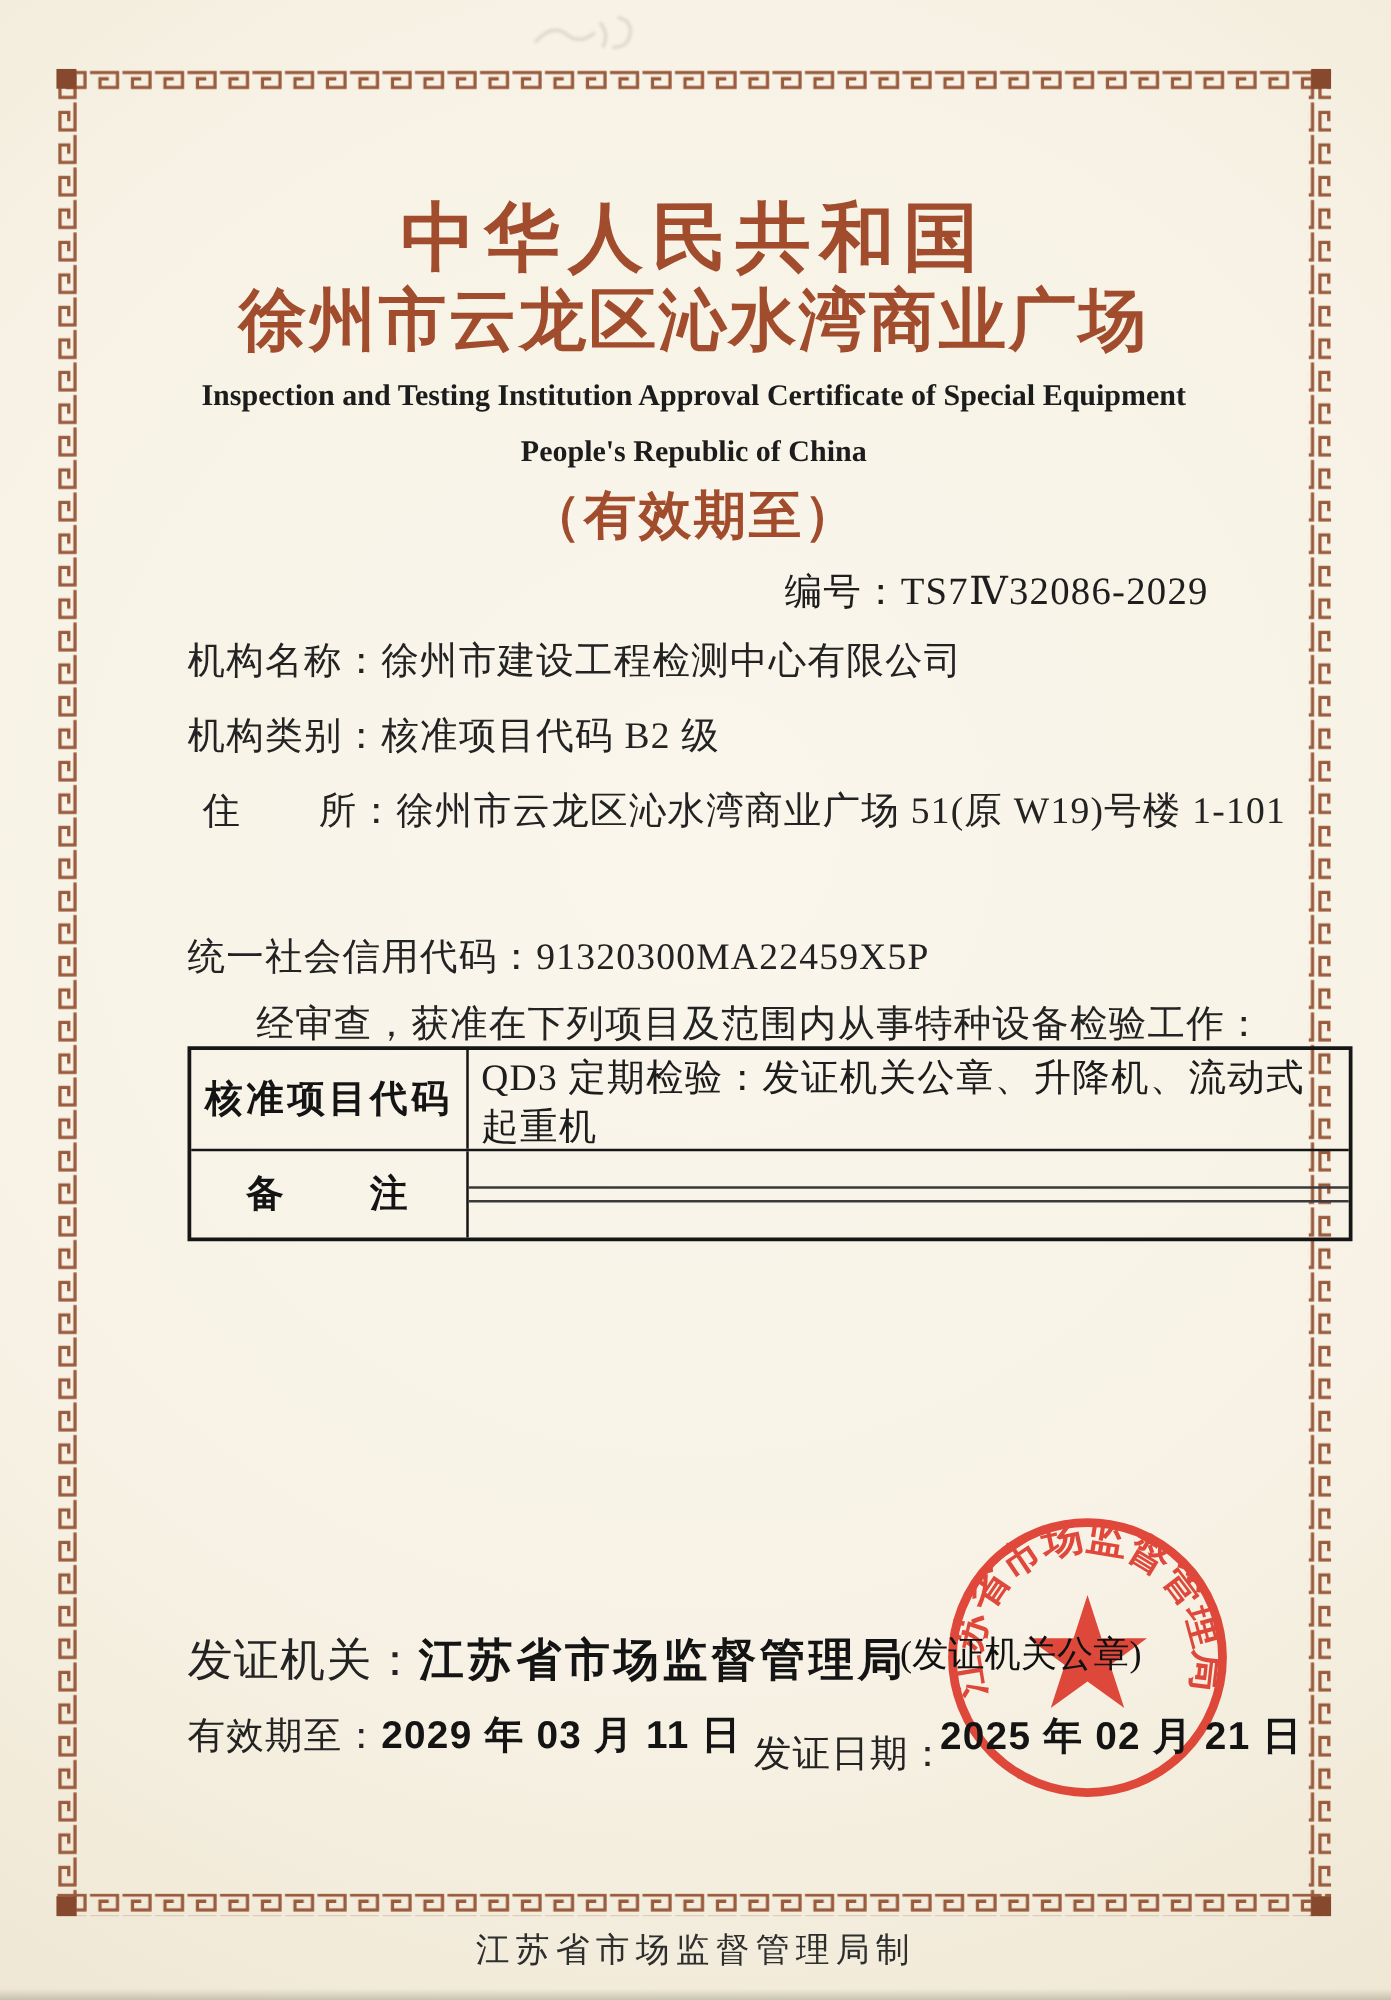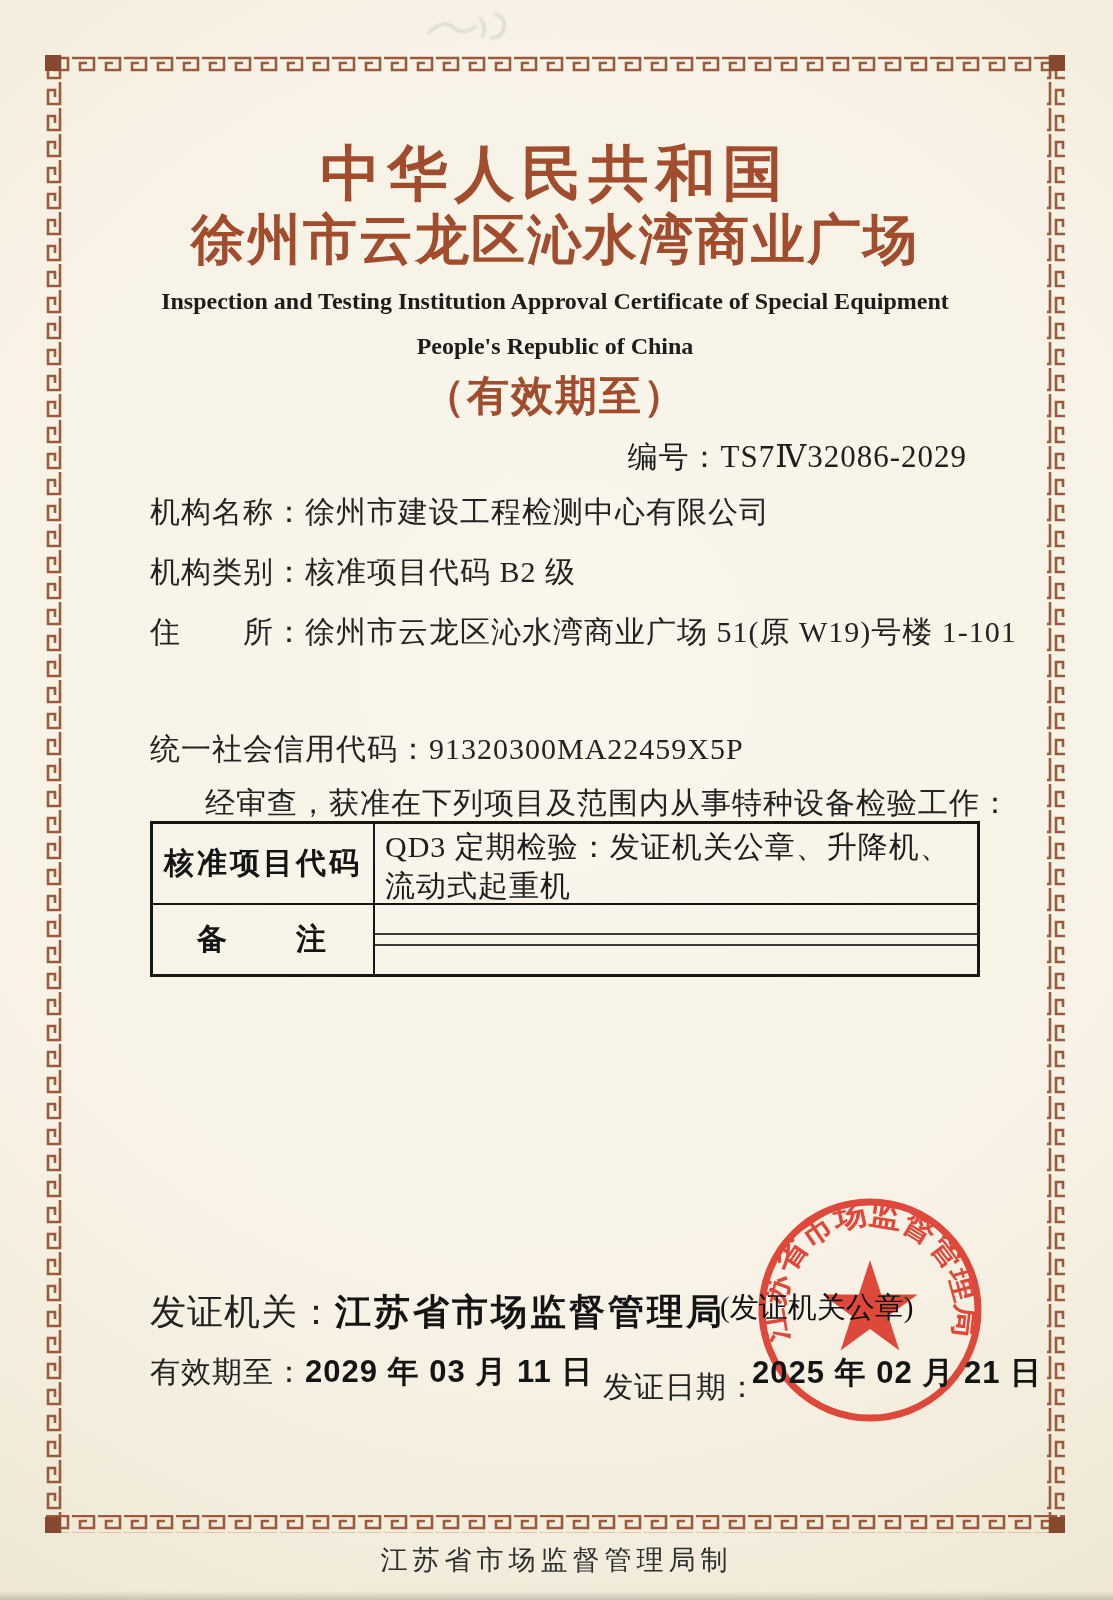--- a/index.html
+++ b/index.html
@@ -11,41 +11,41 @@
   .page{
     position:absolute;inset:0;
     background:radial-gradient(circle at 50% 42%, #faf6ec 0%, #f7f2e5 62%, #efe7d4 100%);
   }
   .scan-edge{
     position:absolute;left:0;right:0;bottom:0;height:9px;
     background:linear-gradient(to bottom, rgba(150,145,130,0), rgba(150,145,130,.45));
   }
   .smudge{position:absolute;left:420px;top:4px;width:110px;height:44px;opacity:.45;filter:blur(1.2px);}
   .frame{position:absolute;left:45px;top:55px;width:1020px;height:1478px;}
-  .content{position:absolute;left:45px;top:55px;width:1020px;height:1478px;}
+  .content{position:absolute;left:45px;top:71px;width:1020px;height:1478px;}
 
   .t-cn1{position:absolute;left:0;width:100%;top:88px;text-align:center;
     font-size:60px;font-weight:bold;color:#a14c2d;letter-spacing:7px;line-height:1.05;}
   .t-cn2{position:absolute;left:0;width:100%;top:157px;text-align:center;
     font-size:54px;font-weight:bold;color:#a14c2d;letter-spacing:2px;line-height:1.05;}
   .t-en{position:absolute;left:0;width:100%;text-align:center;color:#1c1c1c;
     font-size:24px;font-weight:bold;white-space:nowrap;}
   .t-en1{top:233px;}
   .t-en2{top:278px;}
   .t-cat{position:absolute;left:0;width:100%;top:313px;text-align:center;
     font-size:42px;font-weight:bold;color:#a14c2d;letter-spacing:2px;}
   .cert-no{position:absolute;right:98px;top:382px;font-size:30px;color:#1e1e1e;letter-spacing:1px;}
   .cert-no .num{font-size:31px;}
 
   .field{position:absolute;left:105px;font-size:30px;color:#232323;white-space:nowrap;letter-spacing:1px;}
-  .f0{top:437px;} .f1{top:497px;} .f2{top:557px;} .f3{top:616px;} .f4{top:674px;}
+  .f0{top:437px;} .f1{top:497px;} .f2{top:557px;margin-left:12px;} .f3{top:616px;} .f4{top:674px;}
   .intro{position:absolute;left:160px;top:728px;font-size:30px;color:#232323;letter-spacing:1px;white-space:nowrap;}
 
   .approval-table{
-    position:absolute;left:105px;top:766px;width:830px;height:156px;
+    position:absolute;left:105px;top:766px;width:932px;height:156px;
     border:3.5px solid #161616;box-sizing:border-box;background:transparent;
     display:flex;flex-direction:column;
   }
   .tr{display:flex;box-sizing:border-box;}
   .tr1{height:81px;border-bottom:2.5px solid #161616;}
   .tr2{flex:1;}
   .th{width:222px;flex:0 0 222px;border-right:2.5px solid #161616;box-sizing:border-box;
     display:flex;align-items:center;justify-content:center;
     font-size:30px;font-weight:bold;color:#141414;letter-spacing:3px;}
   .td{flex:1;position:relative;font-size:30px;color:#1d1d1d;

